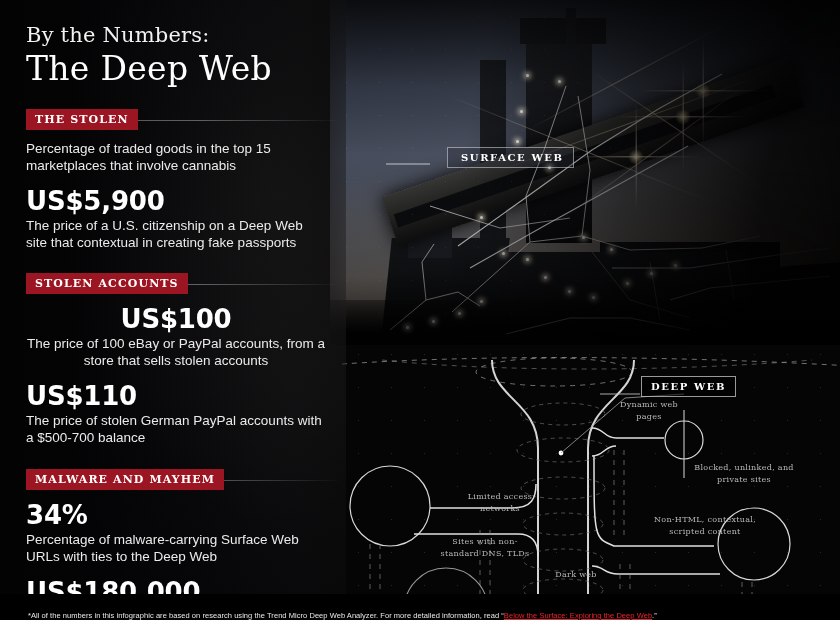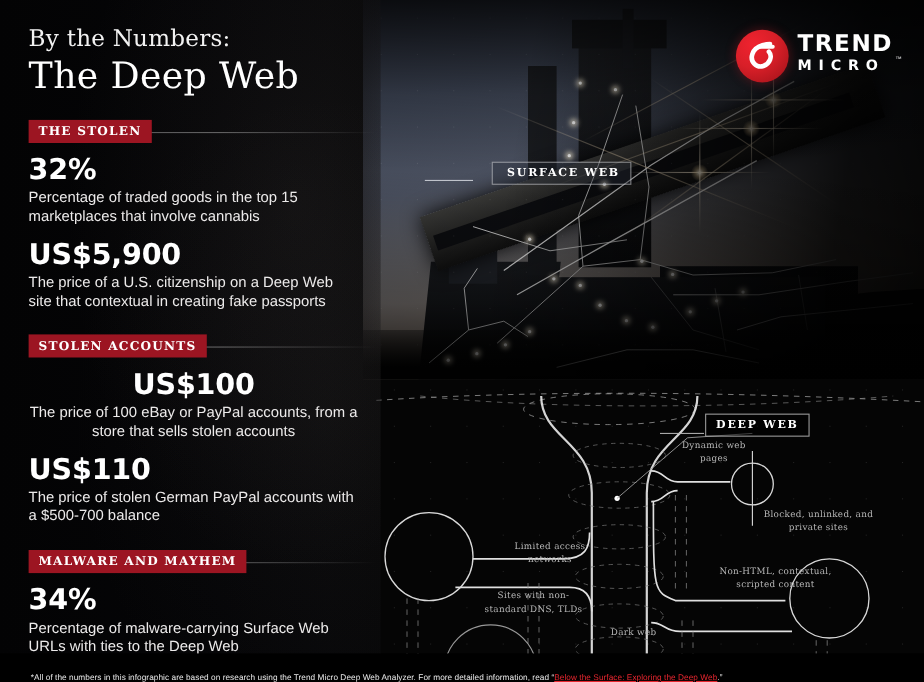--- a/index.html
+++ b/index.html
@@ -344,21 +344,20 @@
 
     <div class="content">
       <div class="title-sm">By the Numbers:</div>
       <div class="title-lg">The Deep Web</div>
 
       <div class="sect" style="margin-top:21px;">
         <div class="badge-row">
           <span class="badge">THE STOLEN</span>
         </div>
         <div class="stat" style="margin-top:10px;">
-          <div class="stat-num">32%</div>
           <div class="stat-desc">Percentage of traded goods in the top 15 marketplaces that involve cannabis</div>
         </div>
         <div class="stat">
           <div class="stat-num">US$5,900</div>
           <div class="stat-desc">The price of a U.S. citizenship on a Deep Web site that contextual in creating fake passports</div>
         </div>
       </div>
 
       <div class="sect" style="margin-top:22px;">
         <div class="badge-row">
@@ -383,31 +382,18 @@
           <div class="stat-desc">Percentage of malware-carrying Surface Web URLs with ties to the Deep Web</div>
         </div>
         <div class="stat">
           <div class="stat-num">US$180,000</div>
 
         </div>
       </div>
     </div>
   </div>
 
-  <div class="logo">
-    <div class="logo-ball">
-      <svg width="48" height="48" viewBox="0 0 48 48">
-        <path d="M31 13 C 31 13, 18 13, 15 22 C 12.5 29.5, 19 35, 25 33 C 31 31, 33.5 24, 30 20" stroke="#fff" stroke-width="4.2" fill="none" stroke-linecap="round"></path>
-        <line x1="21" y1="15.5" x2="33.5" y2="15.5" stroke="#fff" stroke-width="3.6" stroke-linecap="round"></line>
-      </svg>
-    </div>
-    <div class="logo-text">
-      <div class="logo-trend">TREND</div>
-      <div class="logo-micro">MICRO</div>
-      <span class="logo-tm">™</span>
-    </div>
-  </div>
 
   <div class="footer">
     <div class="footer-txt"><span>*All of the numbers in this infographic are based on research using the Trend Micro Deep Web Analyzer. For more detailed information, read “</span><a class="footer-link" href="#">Below the Surface: Exploring the Deep Web</a><span>.”</span></div>
   </div>
 
 </div>
 
 </body></html>

